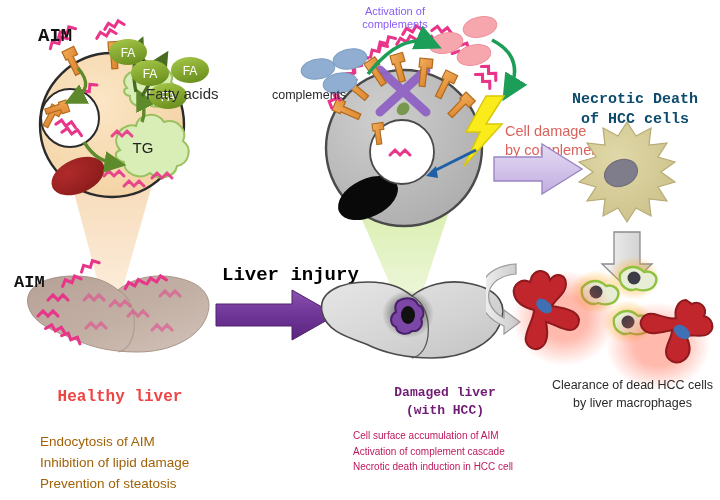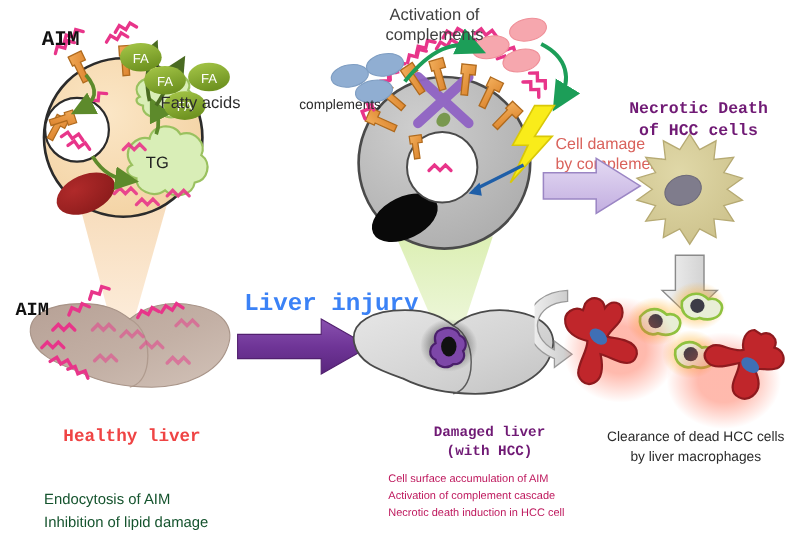--- a/index.html
+++ b/index.html
@@ -159,36 +159,37 @@
   </svg>
 
   <span class="txt bold" style="left:38px;top:25px;font-size:19px;color:#111;">AIM</span>
 
   <span class="txt" style="left:146px;top:37px;font-size:15px;color:#2b2b2b;margin-top:48px;">Fatty acids</span>
 
   <span class="txt bold" style="left:14px;top:273px;font-size:17px;color:#111;">AIM</span>
 
   <span class="txt bold ctr" style="left:0px;top:388px;width:240px;font-size:16px;color:#ef4444;">Healthy liver</span>
 
-  <div class="abs" style="left:40px;top:444px;width:220px;font-size:13.5px;color:#14532d;line-height:1.55;">
+  <div class="abs" style="left:40px;top:432px;width:220px;font-size:13.5px;color:#a16207;line-height:1.55;">
     <div>Endocytosis of AIM</div>
     <div>Inhibition of lipid damage</div>
+    <div>Prevention of steatosis</div>
   </div>
 
   <svg class="abs" style="left:214px;top:288px;" width="130" height="60" viewBox="0 0 130 60">
     <defs>
       <linearGradient id="purpG" x1="0" y1="0" x2="0" y2="1">
         <stop offset="0%" stop-color="#8a52b0"></stop>
         <stop offset="50%" stop-color="#6f3597"></stop>
         <stop offset="100%" stop-color="#59257d"></stop>
       </linearGradient>
     </defs>
     <path d="M2,16 L78,16 L78,2 L122,27 L78,52 L78,38 L2,38 Z" fill="url(#purpG)" stroke="#52206f" stroke-width="1"></path>
   </svg>
-  <span class="txt bold" style="left:222px;top:264px;font-size:22px;color:#3b82f6;">Liver injury</span>
+  <span class="txt bold" style="left:222px;top:264px;font-size:19px;color:#000000;">Liver injury</span>
 
   <svg class="abs" style="left:280px;top:0px;" width="260" height="400" viewBox="0 0 260 400">
     <defs>
       <radialGradient id="hccG" cx="36%" cy="30%" r="78%">
         <stop offset="0%" stop-color="#cfcfcf"></stop>
         <stop offset="100%" stop-color="#adadad"></stop>
       </radialGradient>
       <linearGradient id="greenCone" x1="0" y1="0" x2="0" y2="1">
         <stop offset="0%" stop-color="#dcefb4"></stop>
         <stop offset="100%" stop-color="#f0f8e0"></stop>
@@ -305,21 +306,21 @@
     </g>
 
     <g>
       <path d="M206,96 L186,132 L200,132 L184,166 L222,124 L206,124 L224,96 Z" fill="#f9ec1a" stroke="#d9c808" stroke-width="1.5"></path>
     </g>
 
     <path d="M196,150 L152,172" fill="none" stroke="#1f5fa8" stroke-width="3"></path>
     <path d="M156,166 L146,176 L158,178 Z" fill="#1f5fa8"></path>
   </svg>
 
-  <span class="txt ctr" style="left:330px;top:5px;width:130px;font-size:15px;color:#404040;"><span>Activation of</span><br><span>complements</span></span>
+  <span class="txt ctr" style="left:330px;top:5px;width:130px;font-size:11px;color:#8b5cf6;"><span>Activation of</span><br><span>complements</span></span>
 
   <span class="txt" style="left:272px;top:88px;font-size:12.5px;color:#2b2b2b;">complements</span>
 
   <span class="txt" style="left:505px;top:122px;font-size:14.5px;color:#d9625c;line-height:1.3;"><span>Cell damage</span><br><span>by complements</span></span>
 
   <span class="txt bold ctr" style="left:355px;top:384px;width:180px;font-size:13px;color:#701a75;line-height:1.35;text-align:center;"><span>Damaged liver</span><br><span>(with HCC)</span></span>
 
   <div class="abs" style="left:353px;top:428px;width:300px;font-size:10px;color:#be185d;line-height:1.55;">
     <div>Cell surface accumulation of AIM</div>
     <div>Activation of complement cascade</div>
@@ -411,17 +412,17 @@
         <path d="M206,244 C214,240 222,248 218,256 C226,258 230,268 222,274
                  C216,278 206,274 200,276 C204,284 206,294 198,300
                  C190,306 180,300 180,292 C180,284 186,278 186,270
                  C176,272 164,276 158,270 C150,262 158,252 168,254
                  C176,256 184,260 190,258 C188,250 192,240 200,240 Z" fill="#c0262b" stroke="#8e1a1e" stroke-width="2"></path>
         <ellipse cx="196" cy="272" rx="9" ry="6" transform="rotate(35 196 272)" fill="#3f6fb5"></ellipse>
       </g>
     </g>
   </svg>
 
-  <span class="txt bold ctr" style="left:560px;top:90px;width:150px;font-size:15px;color:#701a75;line-height:1.35;"><span>Necrotic Death</span><br><span>of HCC cells</span></span>
-
-  <span class="txt ctr" style="left:545px;top:376px;width:175px;font-size:12.5px;color:#2b2b2b;line-height:1.45;margin-top:12px;"><span>Clearance of dead HCC cells</span><br><span>by liver macrophages</span></span>
+  <span class="txt bold ctr" style="left:560px;top:90px;width:150px;font-size:15px;color:#0c4a6e;line-height:1.35;"><span>Necrotic Death</span><br><span>of HCC cells</span></span>
+
+  <span class="txt ctr" style="left:545px;top:376px;width:175px;font-size:12.5px;color:#2b2b2b;line-height:1.45;"><span>Clearance of dead HCC cells</span><br><span>by liver macrophages</span></span>
 
 </div>
 
 </body></html>

